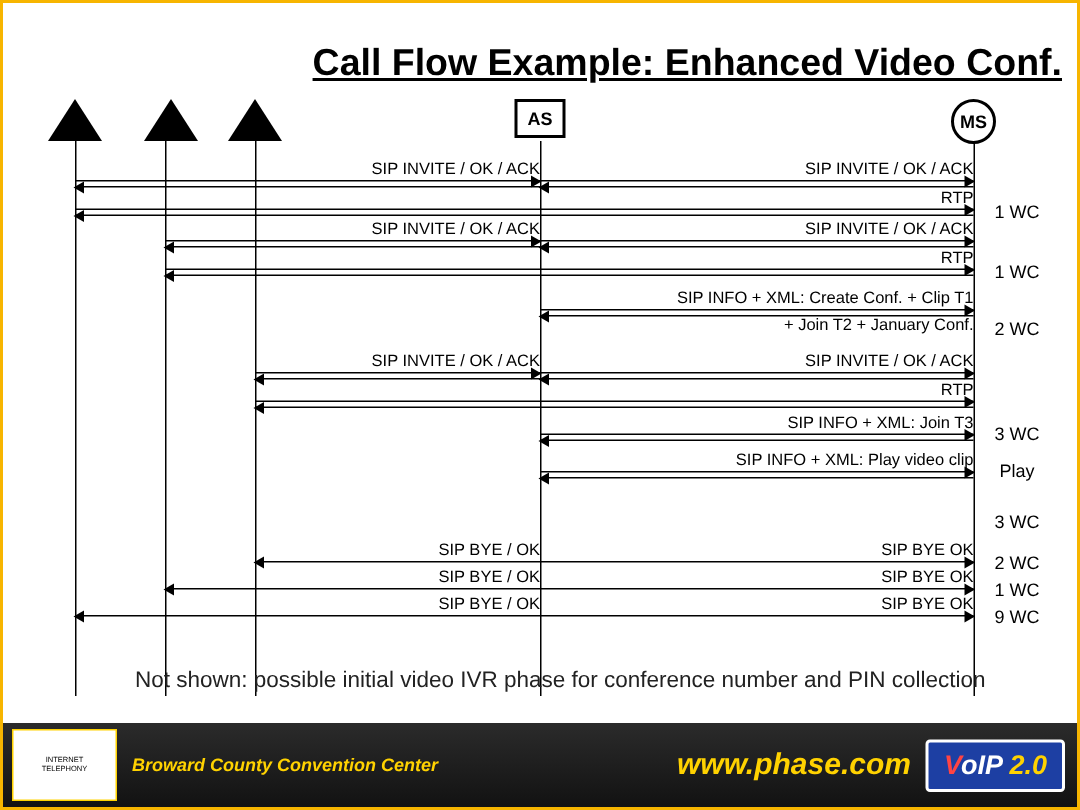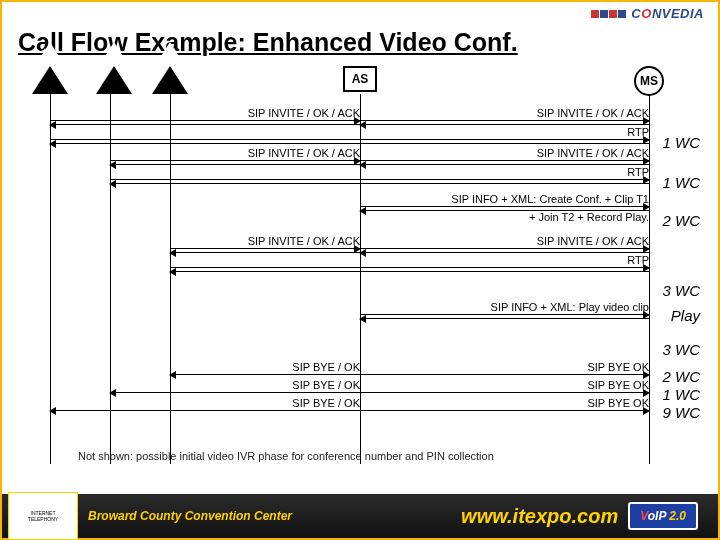--- a/index.html
+++ b/index.html
@@ -5,21 +5,21 @@
   * { margin: 0; padding: 0; box-sizing: border-box; }
   body { width: 720px; height: 540px; font-family: Arial, Helvetica, sans-serif; background: #fff; position: relative; overflow: hidden; }
   .page { position: relative; width: 100%; height: 100%; border: 2px solid #f7b500; }
 
   .logo { position: absolute; top: 4px; right: 14px; display: flex; align-items: center; gap: 2px; }
   .logo-shapes { display: flex; gap: 1px; }
   .logo-sq { width: 8px; height: 8px; }
   .logo-text { font-size: 13px; font-weight: 900; font-style: italic; letter-spacing: 0.5px; color: #2b4a8b; margin-left: 3px; }
   .logo-text .hi { color: #c33; }
 
-  .title { position: absolute; top: 26px; left: 10px; right: 10px; text-align: left; font-size: 25px; font-weight: 900; color: #000; text-decoration: underline; padding-left: 6px; }
+  .title { position: absolute; top: 26px; left: 10px; right: 10px; text-align: right; font-size: 25px; font-weight: 900; color: #000; text-decoration: underline; padding-left: 6px; }
 
   .diagram { position: absolute; top: 64px; left: 24px; right: 24px; bottom: 72px; }
 
   .actor { position: absolute; top: 0; text-align: center; font-size: 12px; font-weight: 700; }
   .tri { border-left: 18px solid transparent; border-right: 18px solid transparent; border-bottom: 28px solid #000; position: relative; }
   .tri::after { content: ""; position: absolute; left: -15px; bottom: 0; border-left: 15px solid transparent; border-right: 15px solid transparent; border-bottom: 24px solid #fff; }
   .tri-label { position: absolute; top: 10px; left: -18px; width: 36px; }
   .box { border: 2px solid #000; width: 34px; height: 26px; display: flex; align-items: center; justify-content: center; background: #fff; }
   .circ { border: 2px solid #000; width: 30px; height: 30px; border-radius: 50%; display: flex; align-items: center; justify-content: center; background: #fff; }
 
@@ -29,48 +29,37 @@
   .msg .label { position: absolute; top: -13px; width: 100%; text-align: right; white-space: nowrap; }
   .msg .panel-label { position: absolute; top: -13px; right: 0; text-align: right; white-space: nowrap; }
   .msg .line { position: absolute; top: 0; left: 0; right: 0; height: 1px; background: #000; }
   .msg.dbl .line2 { position: absolute; top: 4px; left: 0; right: 0; height: 1px; background: #000; }
   .arrR, .arrL { position: absolute; top: -3px; width: 0; height: 0; border-top: 4px solid transparent; border-bottom: 4px solid transparent; }
   .arrR { right: -1px; border-left: 7px solid #000; }
   .arrL { left: -1px; border-right: 7px solid #000; }
   .msg.dbl .arrR { top: -3px; }
   .msg.dbl .arrL2 { position: absolute; top: 1px; left: -1px; width: 0; height: 0; border-top: 4px solid transparent; border-bottom: 4px solid transparent; border-right: 7px solid #000; }
 
-  .rightnote { position: absolute; font-size: 15px; right: -6px; width: 44px; text-align: right; font-style: italic; }
-
-  .footnote { position: absolute; bottom: 4px; left: 52px; font-size: 11px; color: #222; }
-
-  .banner { position: absolute; bottom: 0; left: 0; right: 0; height: 44px; background: linear-gradient(#2b2b2b, #121212); display: flex; align-items: center; color: #fff; }
+  .rightnote { position: absolute; font-size: 12px; right: -6px; width: 44px; text-align: center; }
+
+  .footnote { position: absolute; bottom: 4px; left: 24px; font-size: 15px; color: #222; padding-left: 40px; }
+
+  .banner { position: absolute; bottom: 0; left: 0; right: 0; height: 56px; background: linear-gradient(#2b2b2b, #121212); display: flex; align-items: center; color: #fff; }
   .banner .expo-badge { width: 70px; height: 48px; margin-left: 6px; background: #fff; border: 1px solid #ffd200; display: flex; flex-direction: column; align-items: center; justify-content: center; font-size: 5px; color: #000; text-align: center; }
   .banner .venue { margin-left: 10px; font-size: 12px; line-height: 1.25; color: #ffd200; font-style: italic; font-weight: 700; }
   .banner .url { margin-left: auto; margin-right: 10px; font-size: 20px; font-weight: 900; font-style: italic; color: #ffd200; }
-  .banner .voip { background: #1d3fa3; padding: 5px 10px; border-radius: 3px; font-size: 12px; font-weight: 900; font-style: italic; color: #fff; margin-right: 20px; border: 2px solid #fff; text-align: center; }
+  .banner .voip { background: #1d3fa3; padding: 5px 10px; border-radius: 3px; font-size: 18px; font-weight: 900; font-style: italic; color: #fff; margin-right: 8px; border: 2px solid #fff; text-align: center; }
   .banner .voip .v { color: #f44; }
   .banner .voip .two { color: #ffd200; }
 </style>
 </head>
 <body>
 
 <div class="page">
 
-  <div class="logo">
-    <div class="logo-shapes">
-      <div class="logo-sq" style="background:#c33"></div>
-      <div class="logo-sq" style="background:#2b4a8b"></div>
-      <div class="logo-sq" style="background:#c33"></div>
-      <div class="logo-sq" style="background:#2b4a8b"></div>
-    </div>
-    <div class="logo-text">
-      <span>C</span><span class="hi">O</span><span>NVEDIA</span>
-    </div>
-  </div>
 
   <div class="title">Call Flow Example: Enhanced Video Conf.</div>
 
   <div class="diagram">
 
     <div class="actor" style="left:6px">
       <div class="tri">
           <div class="tri-label">T1</div>
         </div>
     </div>
@@ -153,21 +142,21 @@
     </div>
 
     <div class="msg dbl" style="top:140px; left:334px; width:289px">
       <div class="label">SIP INFO + XML: Create Conf. + Clip T1</div>
       <div class="line"></div>
         <div class="line2"></div>
         <div class="arrR"></div>
         <div class="arrL2"></div>
     </div>
     <div class="msg" style="top:158px; left:334px; width:289px">
-      <div class="panel-label">+ Join T2 + Record Play.</div>
+      <div class="panel-label">+ Join T2 + January Conf.</div>
     </div>
 
     <div class="msg dbl" style="top:182px; left:144px; width:190px">
       <div class="label">SIP INVITE / OK / ACK</div>
       <div class="line"></div>
         <div class="line2"></div>
         <div class="arrR"></div>
         <div class="arrL2"></div>
     </div>
     <div class="msg dbl" style="top:182px; left:334px; width:289px">
@@ -178,20 +167,27 @@
         <div class="arrL2"></div>
     </div>
     <div class="msg dbl" style="top:201px; left:144px; width:479px">
       <div class="label">RTP</div>
       <div class="line"></div>
         <div class="line2"></div>
         <div class="arrR"></div>
         <div class="arrL2"></div>
     </div>
 
+    <div class="msg dbl" style="top:223px; left:334px; width:289px">
+      <div class="panel-label">SIP INFO + XML: Join T3</div>
+      <div class="line"></div>
+        <div class="line2"></div>
+        <div class="arrR"></div>
+        <div class="arrL2"></div>
+    </div>
 
     <div class="msg dbl" style="top:248px; left:334px; width:289px">
       <div class="panel-label">SIP INFO + XML: Play video clip</div>
       <div class="line"></div>
         <div class="line2"></div>
         <div class="arrR"></div>
         <div class="arrL2"></div>
     </div>
 
 
@@ -230,19 +226,19 @@
   </div>
 
   <div class="banner">
     <div class="expo-badge">
       <div>INTERNET</div>
       <div>TELEPHONY</div>
     </div>
     <div class="venue">
       <div>Broward County Convention Center</div>
     </div>
-    <div class="url">www.itexpo.com</div>
+    <div class="url">www.phase.com</div>
     <div class="voip">
       <span class="v">V</span><span>o</span><span>IP</span><span class="two"> 2.0</span>
     </div>
   </div>
 
 </div>
 
 </body></html>

